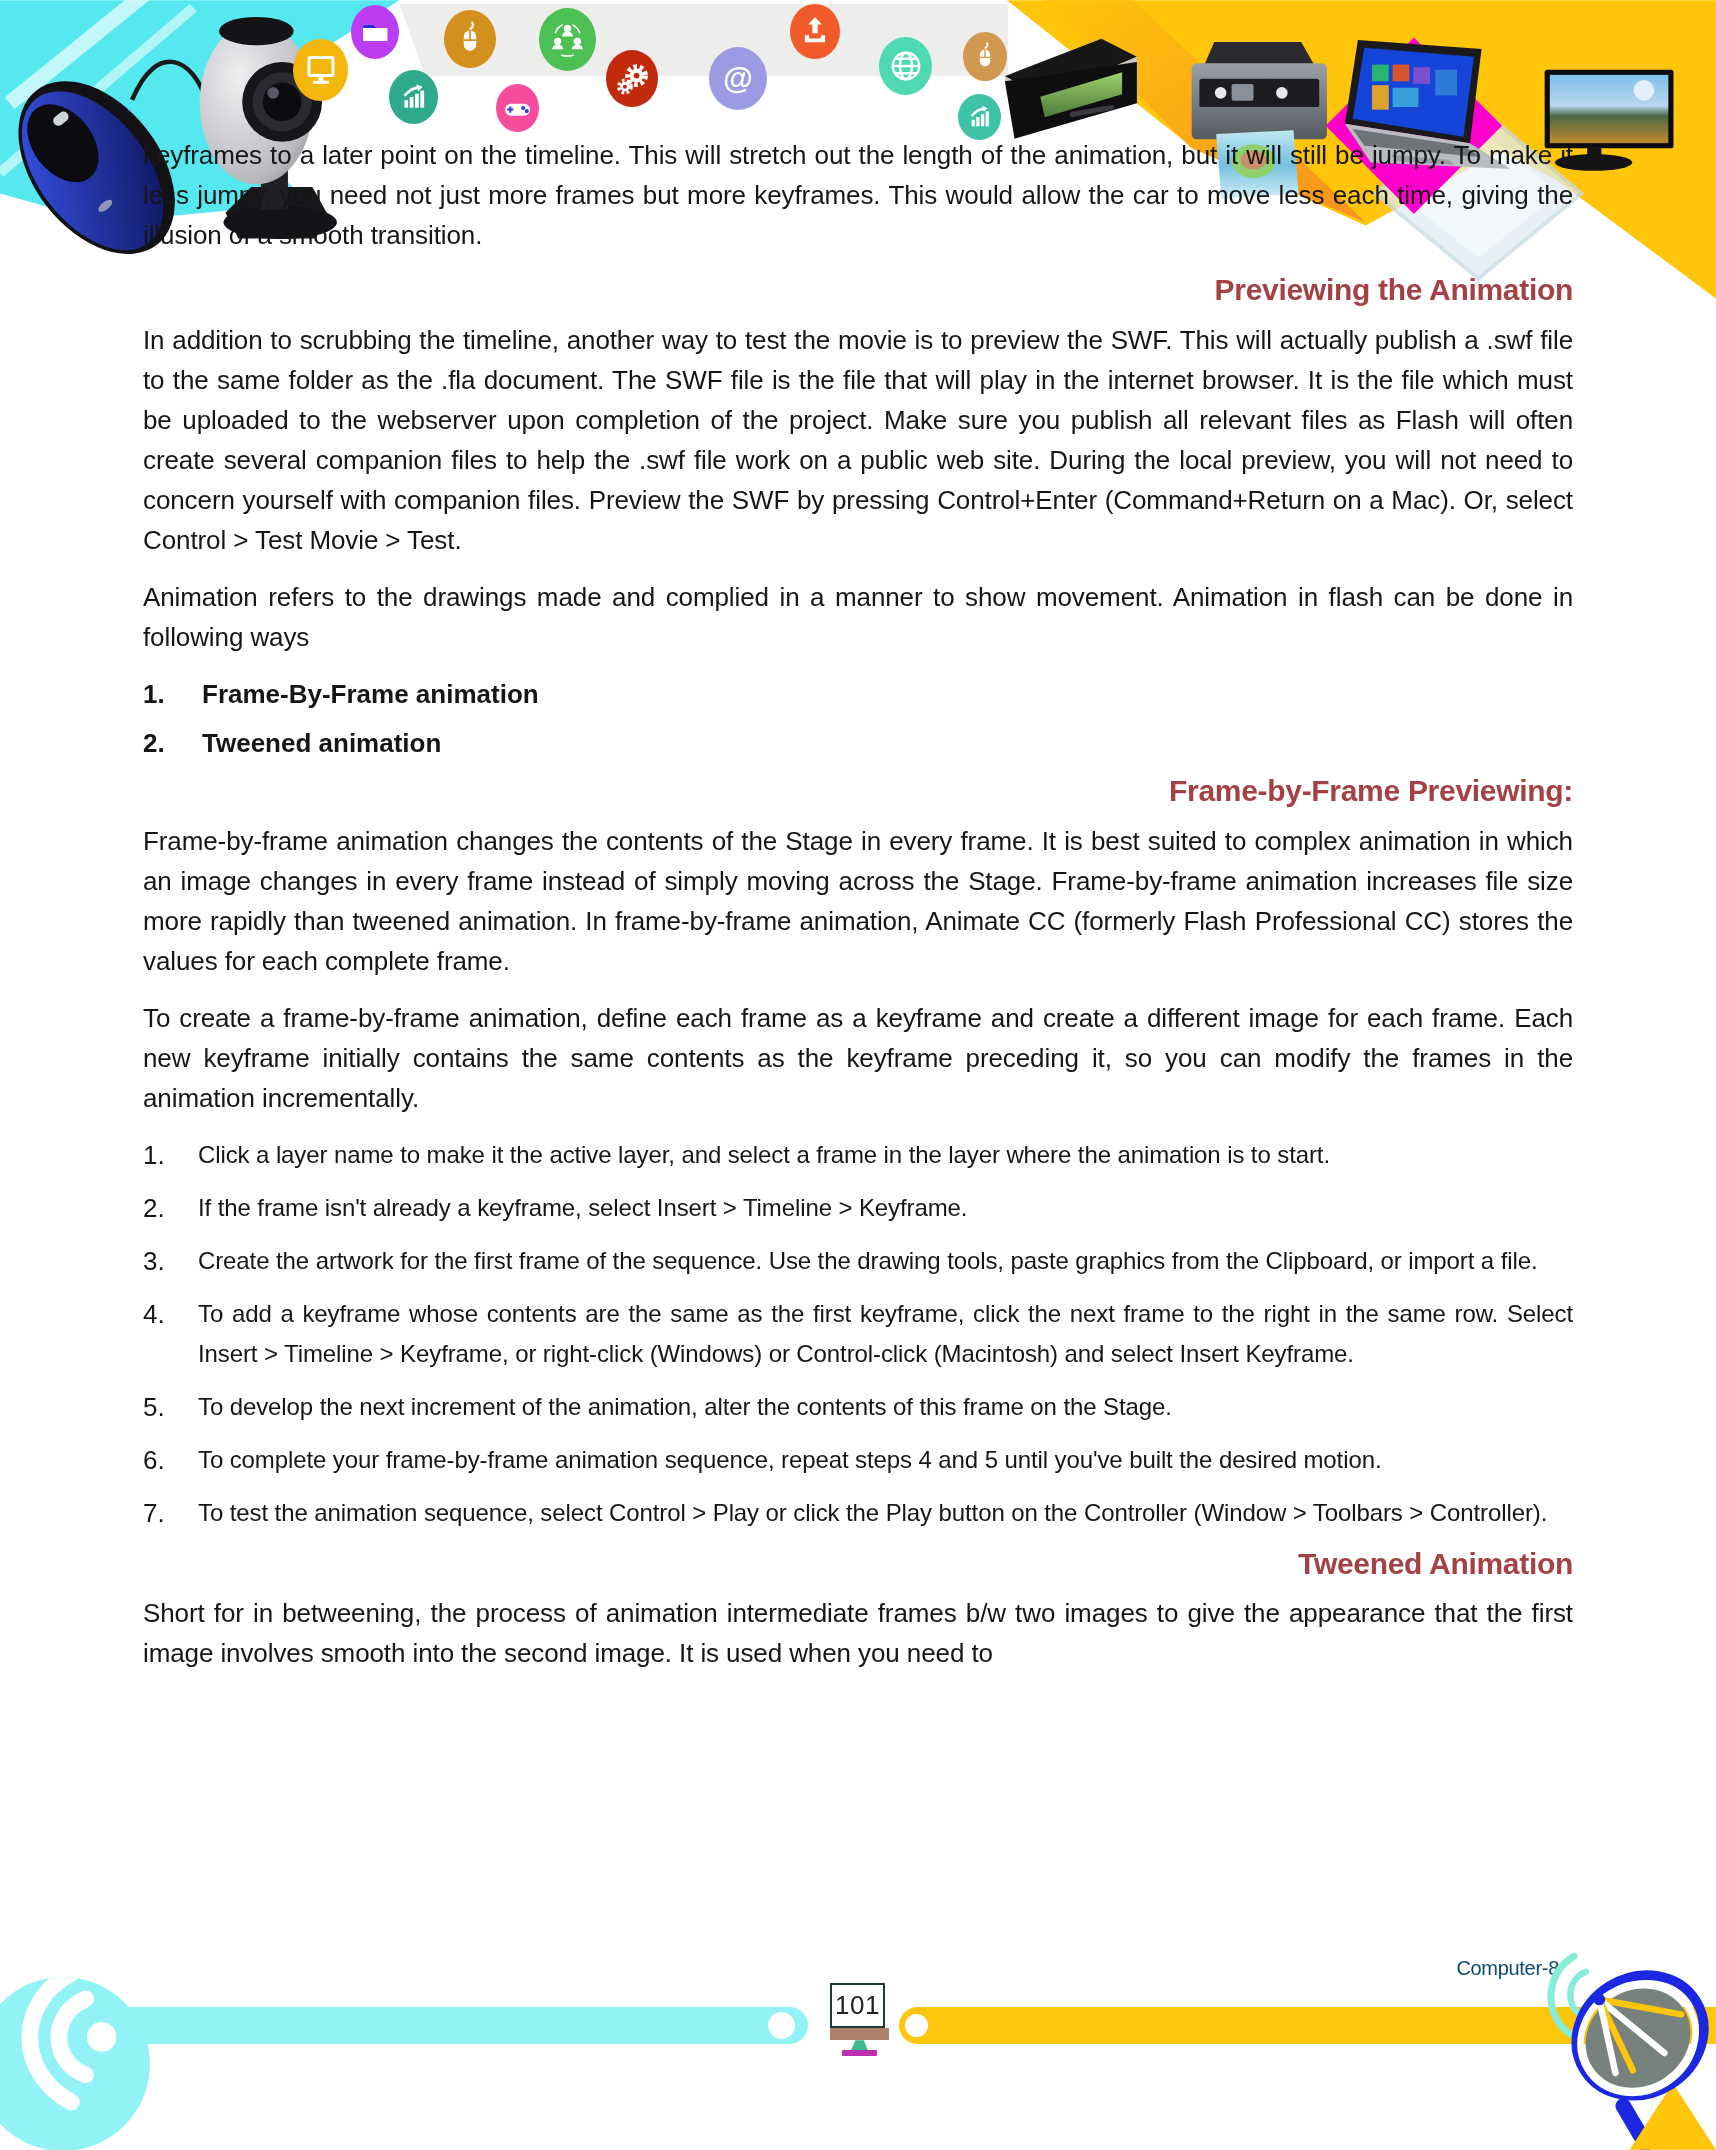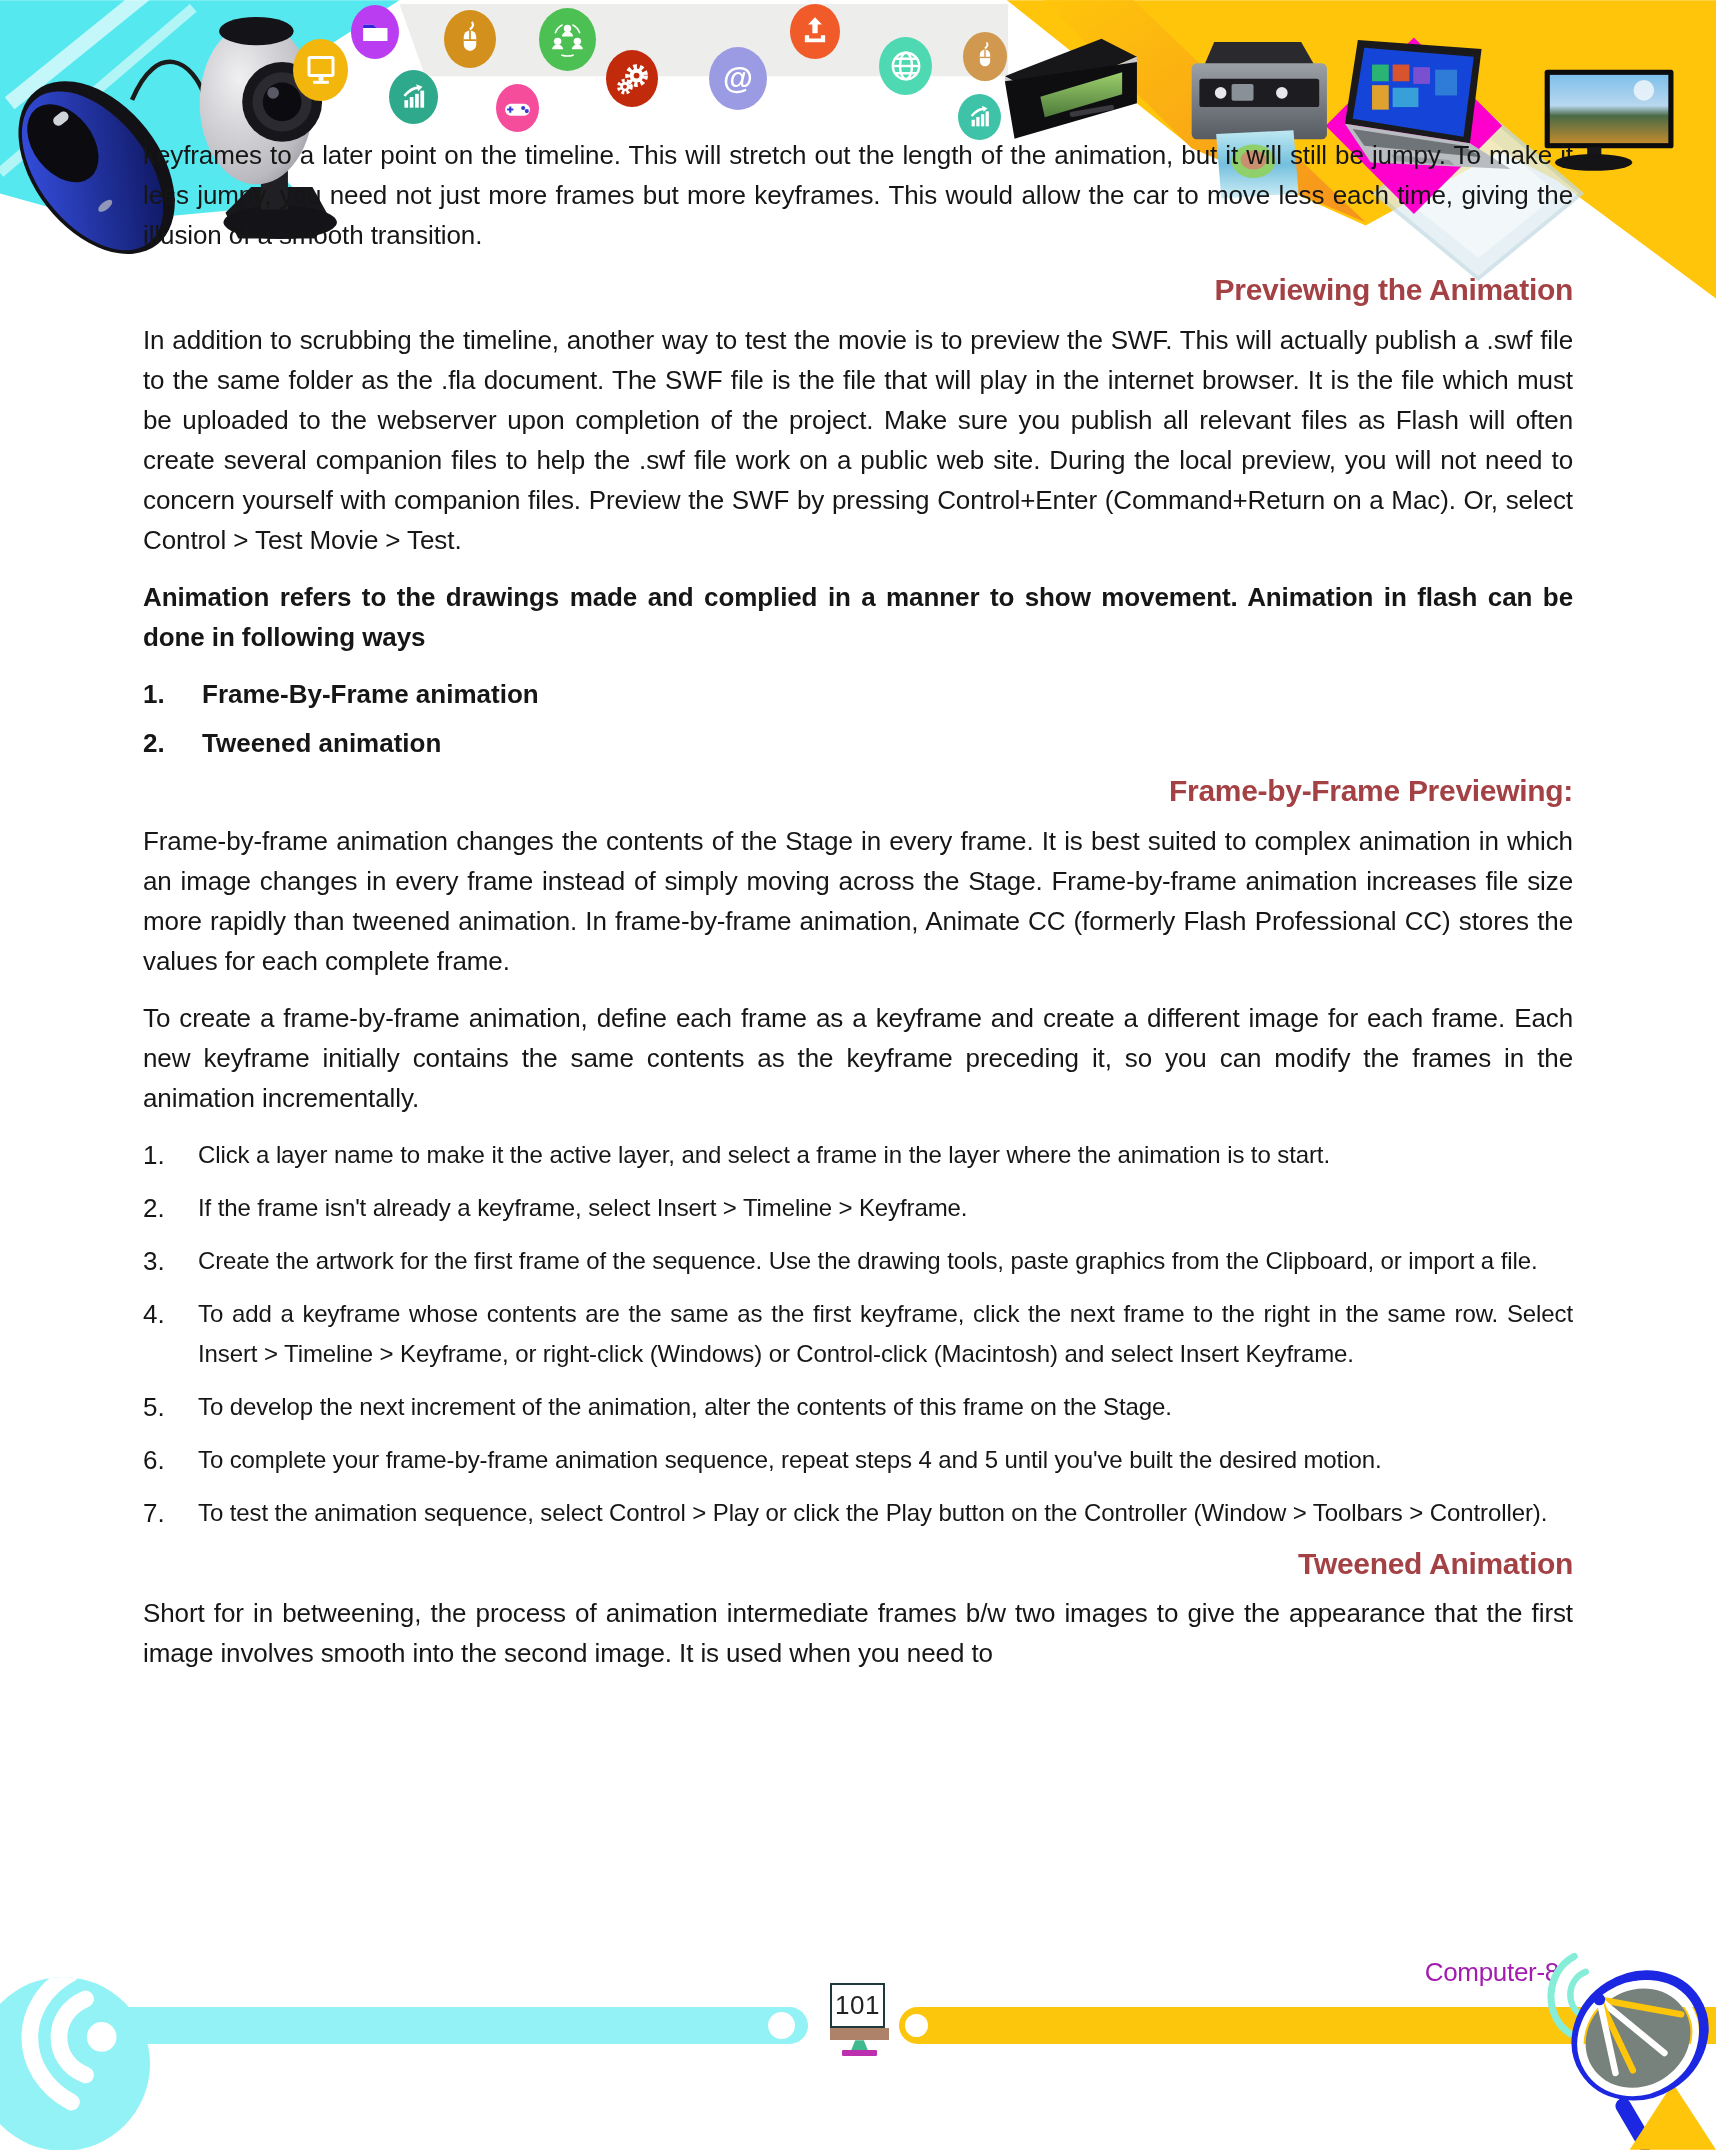--- a/index.html
+++ b/index.html
@@ -24,21 +24,21 @@
     position:absolute;left:143px;top:135px;width:1430px;z-index:5;
   }
   .content p.body{
     font-size:26px;line-height:40px;text-align:justify;
     margin:0 0 17px;letter-spacing:-0.1px;
   }
   .content h2{
     font-size:30px;line-height:36px;color:#A34144;
     margin:3.9px 0 11.6px;font-weight:bold;letter-spacing:-0.3px;text-align:right;
   }
-  .lead{font-weight:bold;}
+  .lead{font-weight:normal;}
   .bitem{display:flex;font-weight:bold;font-size:26px;line-height:40px;margin:0 0 9.7px;}
   .bnum{width:59px;flex:none;}
   .step{display:flex;margin:0 0 13px;}
   .snum{width:55px;flex:none;font-size:26px;line-height:40px;}
   .stext{flex:1;text-align:justify;font-size:24px;line-height:40px;letter-spacing:-0.1px;}
   
   .f-cyan-circle{
     left:-24.5px;top:1977px;width:174px;height:174px;border-radius:50%;
     background:#93F2F5;z-index:2;overflow:hidden;
   }
@@ -55,21 +55,21 @@
   .pagenum{left:830px;top:1983px;width:59px;z-index:3;text-align:center;}
   .pagenum .screen{
     box-sizing:border-box;width:55px;height:45px;border:2.6px solid #1F3838;background:#fff;
     display:flex;align-items:center;justify-content:center;
     font-size:26px;color:#222;letter-spacing:0.6px;
   }
   .pagenum .bezel{width:59px;height:12.2px;background:#AD8269;}
   .pagenum .stand{width:17px;height:10.3px;margin:0 auto;background:#3FBA8E;clip-path:polygon(25% 0,75% 0,100% 100%,0 100%);}
   .pagenum .base{width:35px;height:5.8px;margin:0 auto;background:#BC2FAE;border-radius:1.3px;}
   .book-label{
-    right:157px;top:1957px;font-size:26px;color:#a21caf;z-index:3;letter-spacing:-0.3px;
+    right:157px;top:1957px;font-size:20px;color:#0c4a6e;z-index:3;letter-spacing:-0.3px;
   }
   .satellite{left:1533px;top:1946px;z-index:4;}
 </style>
 </head>
 <body>
 
 <svg class="header-art" width="1716" height="361" viewBox="0 0 2664 560">
   <defs>
     <linearGradient id="gOrange" x1="0" y1="0" x2="1" y2="1">
       <stop offset="0" stop-color="#FFC50A"></stop>

